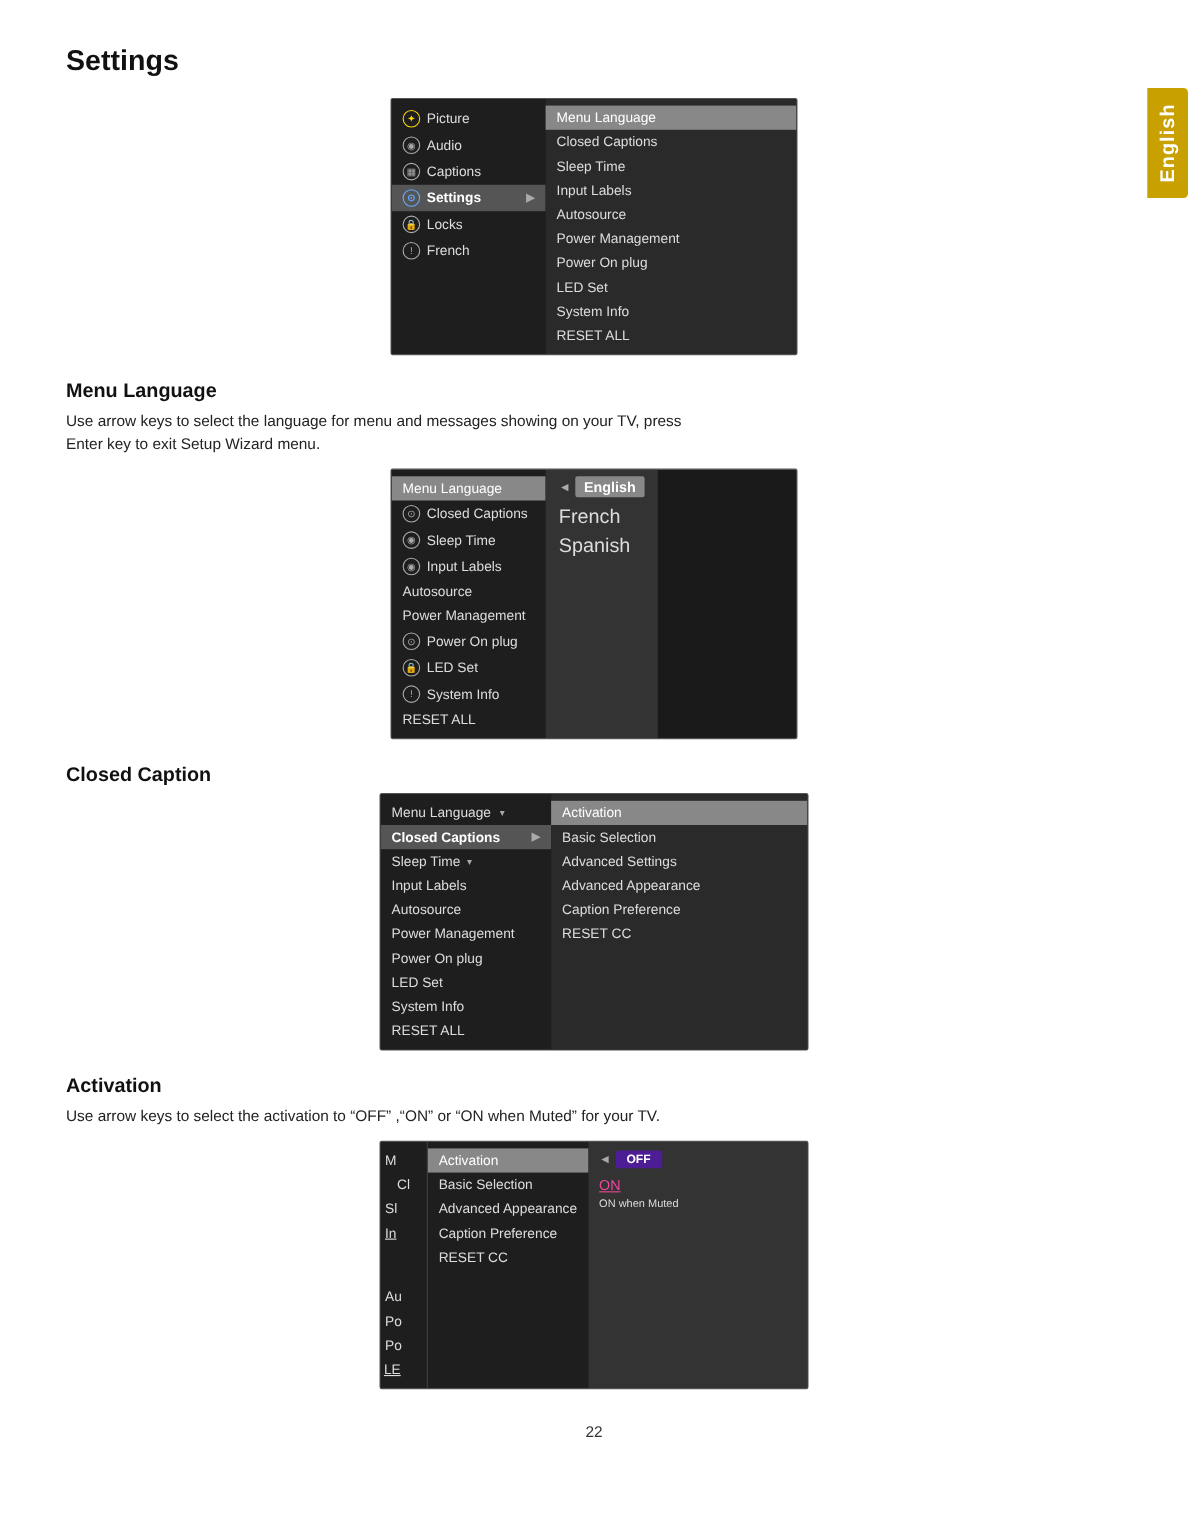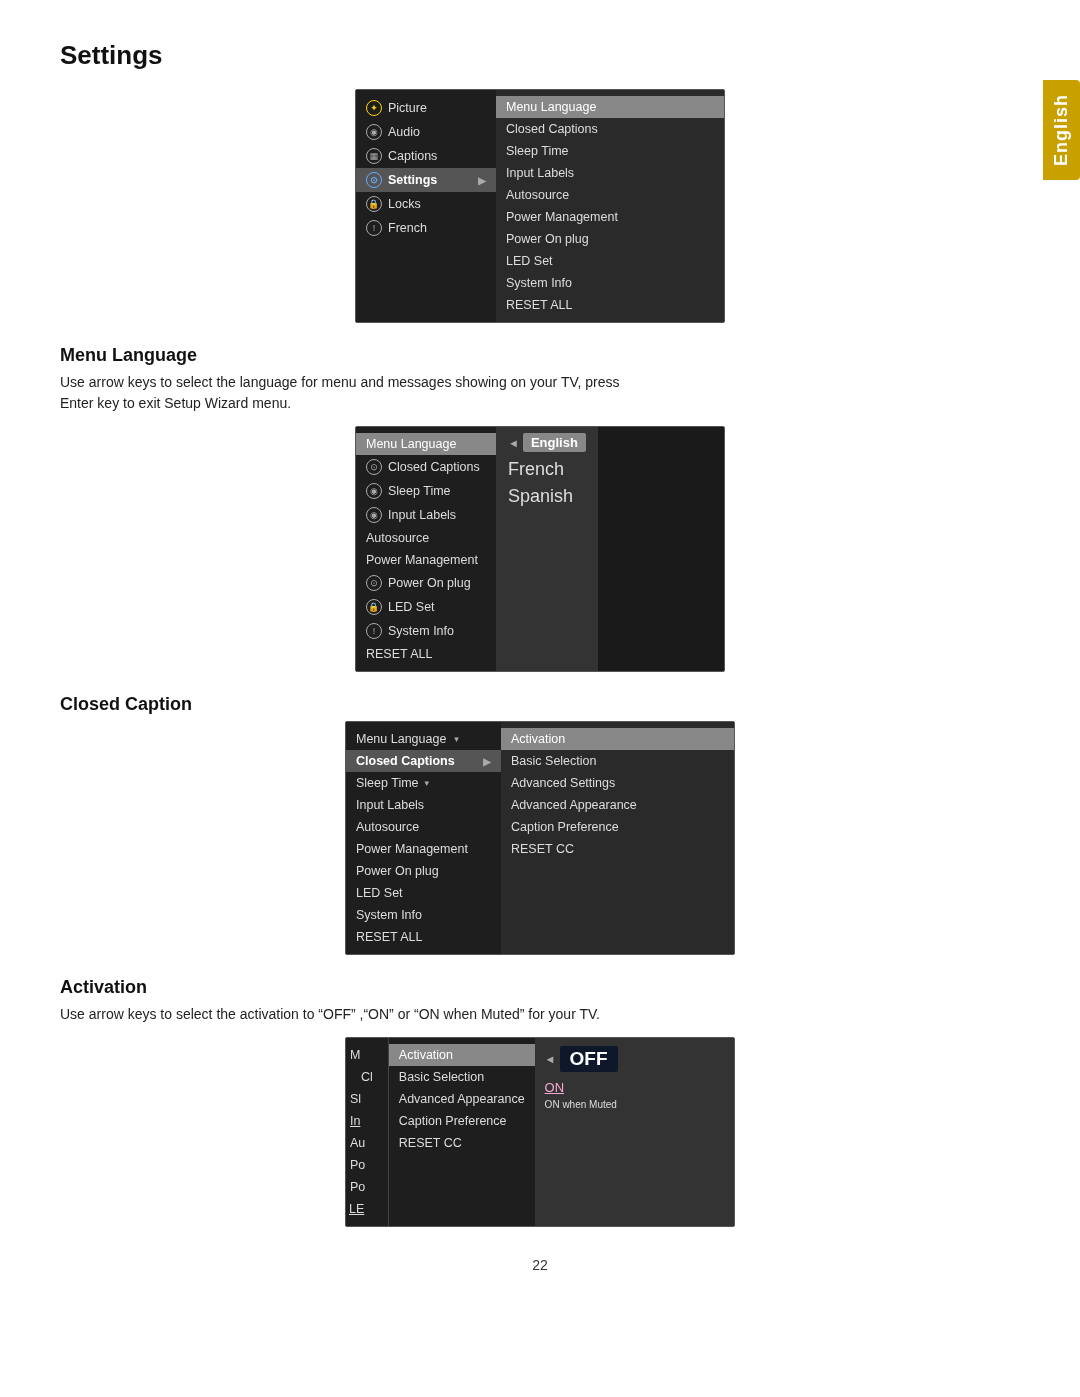--- a/index.html
+++ b/index.html
@@ -286,40 +286,40 @@
   <p class="section-desc">Use arrow keys to select the activation to “OFF” ,“ON” or “ON when Muted” for your TV.</p>
 
   <div class="screenshot-wrapper">
     <div style="display:flex; background:#1a1a1a; border:1px solid #555; width:390px; border-radius:2px; overflow:hidden; font-size:12.5px; color:#eee;">
 
       <div style="background:#1e1e1e; min-width:30px; padding:6px 0; overflow:hidden; border-right:1px solid #444;">
         <div class="menu-item" style="padding:4px 4px;">M</div>
         <div class="menu-item" style="padding:4px 15px;">Cl</div>
         <div class="menu-item" style="padding:4px 4px;">Sl</div>
         <div class="menu-item" style="padding:4px 4px;text-decoration:underline;">In</div>
-        <div class="menu-item" style="padding:4px 4px;">Au</div>
+        <div class="menu-item" style="padding:4px 4px;margin-top:36px;">Au</div>
         <div class="menu-item" style="padding:4px 4px;">Po</div>
         <div class="menu-item" style="padding:4px 4px;">Po</div>
         <div class="menu-item" style="padding:4px 3px;text-decoration:underline;">LE</div>
       </div>
 
       <div style="background:#1e1e1e; min-width:140px; padding:6px 0;">
         <div class="menu-item highlighted">Activation</div>
         <div class="menu-item">Basic Selection</div>
         <div class="menu-item">Advanced Appearance</div>
         <div class="menu-item">Caption Preference</div>
         <div class="menu-item">RESET CC</div>
       </div>
 
       <div style="background:#333; flex:1; padding:8px 10px;">
         <div style="display:flex;align-items:center;gap:4px;margin-bottom:6px;">
           <span style="color:#aaa;font-size:11px;">◄</span>
-          <span style="background:#0f172a;color:#fff;padding:2px 10px;border-radius:2px;font-size:19px;font-weight:bold;">OFF</span>
-        </div>
-        <div style="font-size:13px;color:#f9a8d4;padding:2px 0;text-decoration:underline;">ON</div>
+          <span style="background:#4c1d95;color:#fff;padding:2px 10px;border-radius:2px;font-size:11px;font-weight:bold;">OFF</span>
+        </div>
+        <div style="font-size:13px;color:#ec4899;padding:2px 0;text-decoration:underline;">ON</div>
         <div style="font-size:10px;color:#ddd;padding:2px 0;">ON when Muted</div>
       </div>
     </div>
   </div>
 
   <div class="page-number">22</div>
 
 </div>
 
 </body></html>

